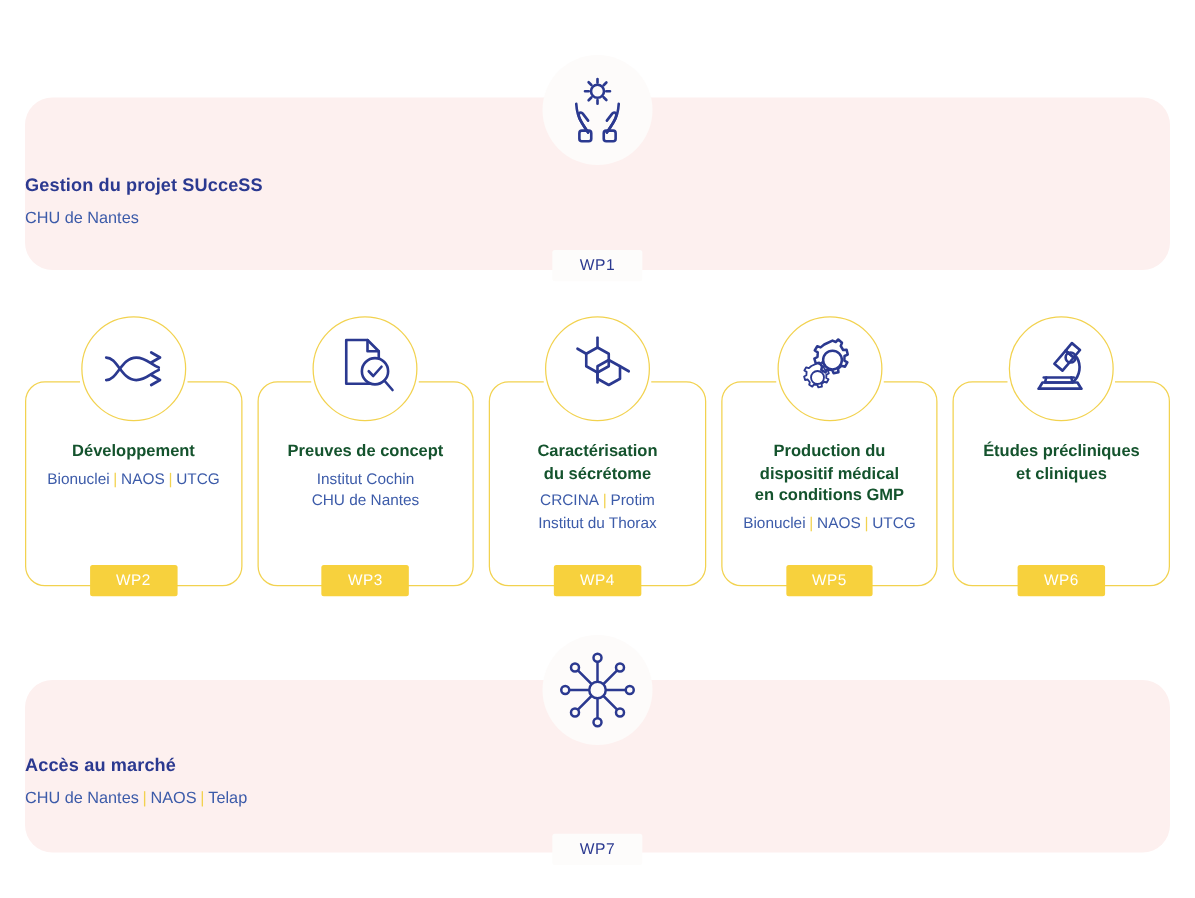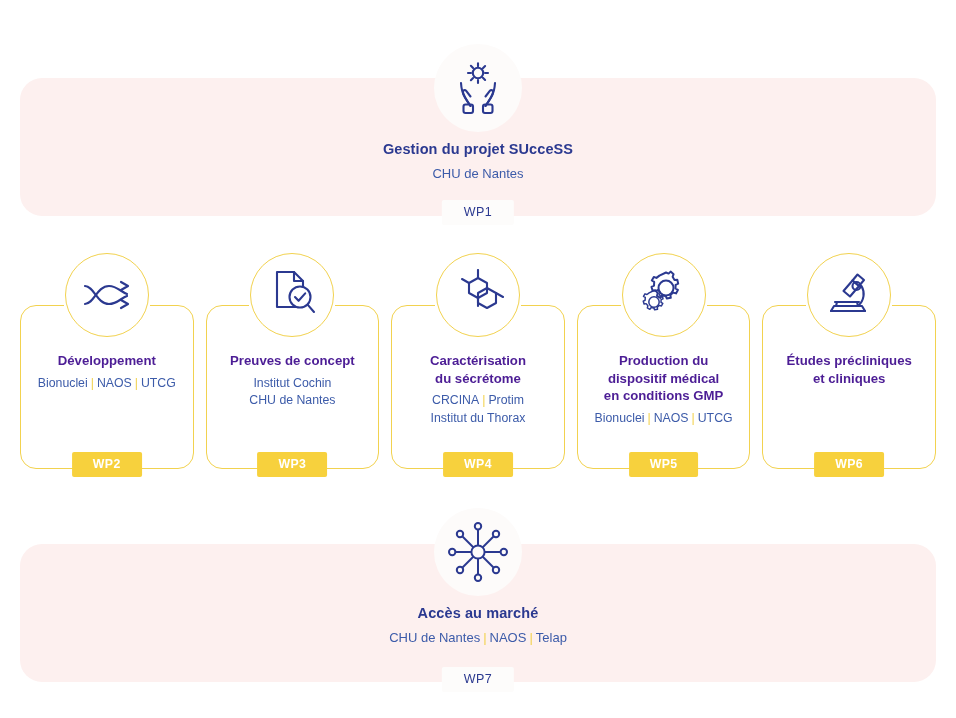--- a/index.html
+++ b/index.html
@@ -28,21 +28,21 @@
     position: absolute;
     background: #fdf0ef;
     border-radius: 22px;
   }
   #banner-top   { left: 20px; top: 78px;  width: 916px; height: 138px; }
   #banner-bottom{ left: 20px; top: 544px; width: 916px; height: 138px; }
 
   .banner-inner {
     position: absolute;
     left: 0; right: 0;
-    text-align: center;
+    text-align: left;
   }
   #banner-top .banner-inner    { top: 62px; }
   #banner-bottom .banner-inner { top: 60px; }
 
   .banner-title {
     font-size: 14.5px;
     font-weight: bold;
     color: #2b3990;
     letter-spacing: .1px;
     line-height: 1.35;
@@ -132,21 +132,21 @@
   .card-body {
     position: absolute;
     left: 6px;
     right: 6px;
     top: 46px;
     text-align: center;
   }
   .card-title {
     font-size: 13.2px;
     font-weight: bold;
-    color: #4c1d95;
+    color: #14532d;
     line-height: 1.33;
     text-align: center;
   }
   .card-partners {
     margin-top: 5px;
     font-size: 12.3px;
     color: #3c5ba9;
     line-height: 1.42;
   }
   .sep {
@@ -154,21 +154,21 @@
     padding: 0 3px;
   }
   .badge-yellow {
     position: absolute;
     left: 50%;
     bottom: -9px;
     transform: translateX(-50%);
     background: #f7d13d;
     color: #ffffff;
     font-size: 12.3px;
-    font-weight: bold;
+    font-weight: normal;
     letter-spacing: .4px;
     padding: 5px 21px 6px 21px;
     border-radius: 2px;
   }
 
   svg { display: block; }
 </style>
 </head>
 <body>
 

